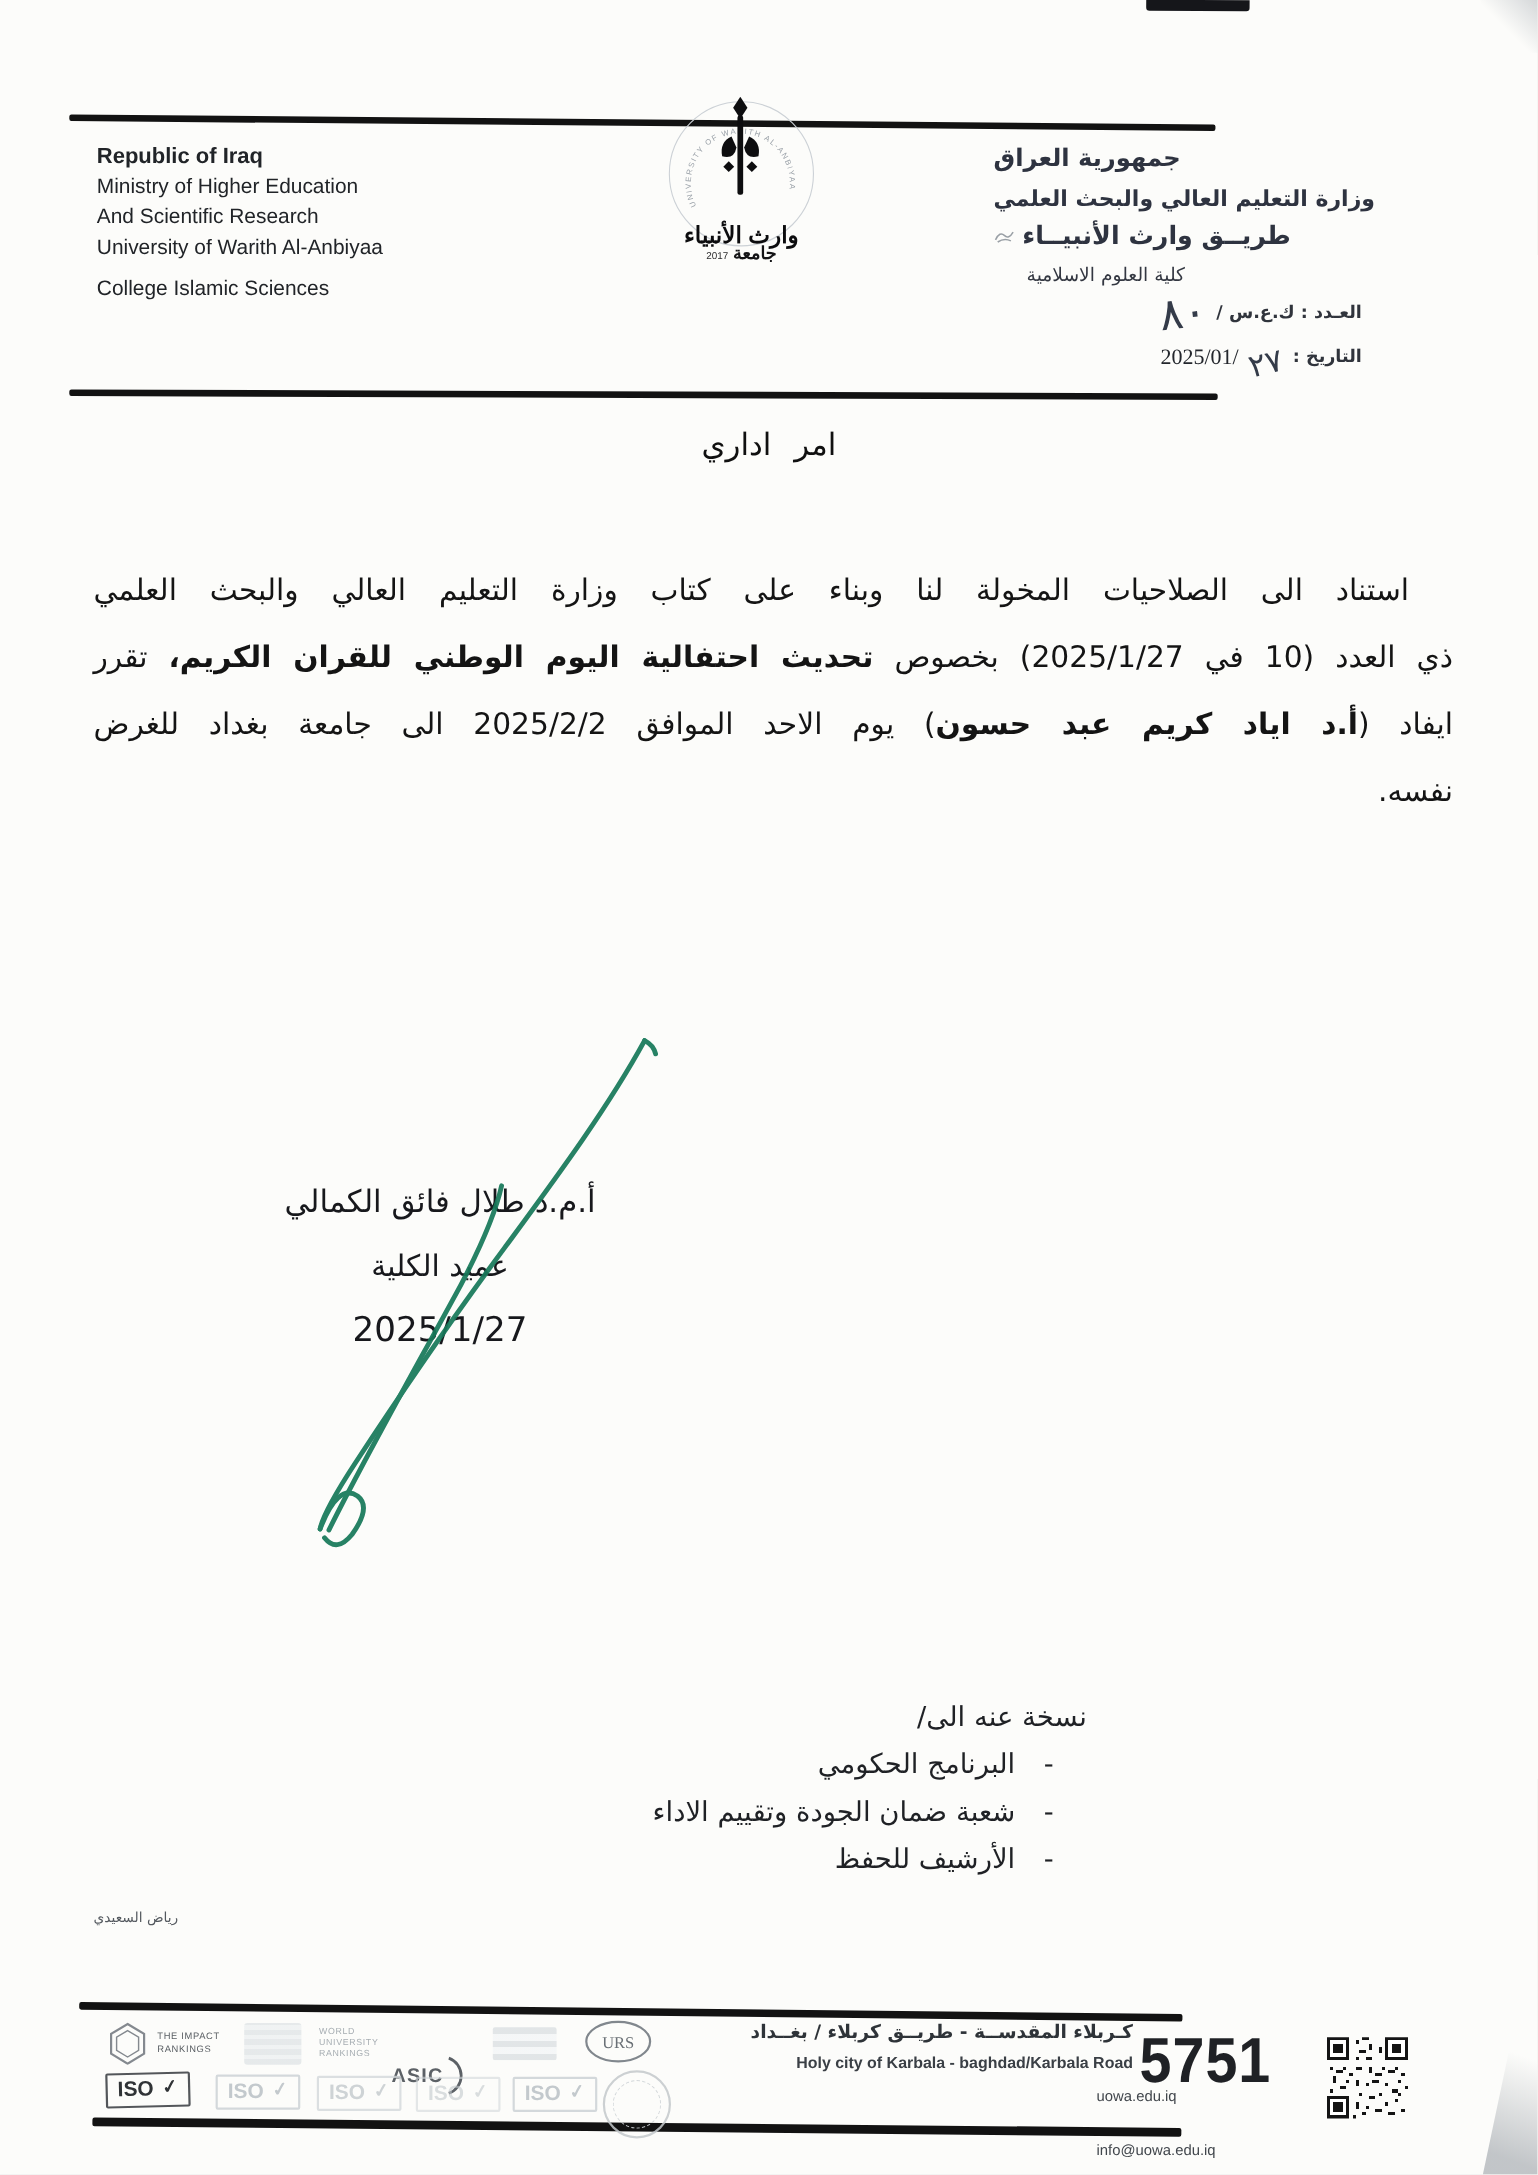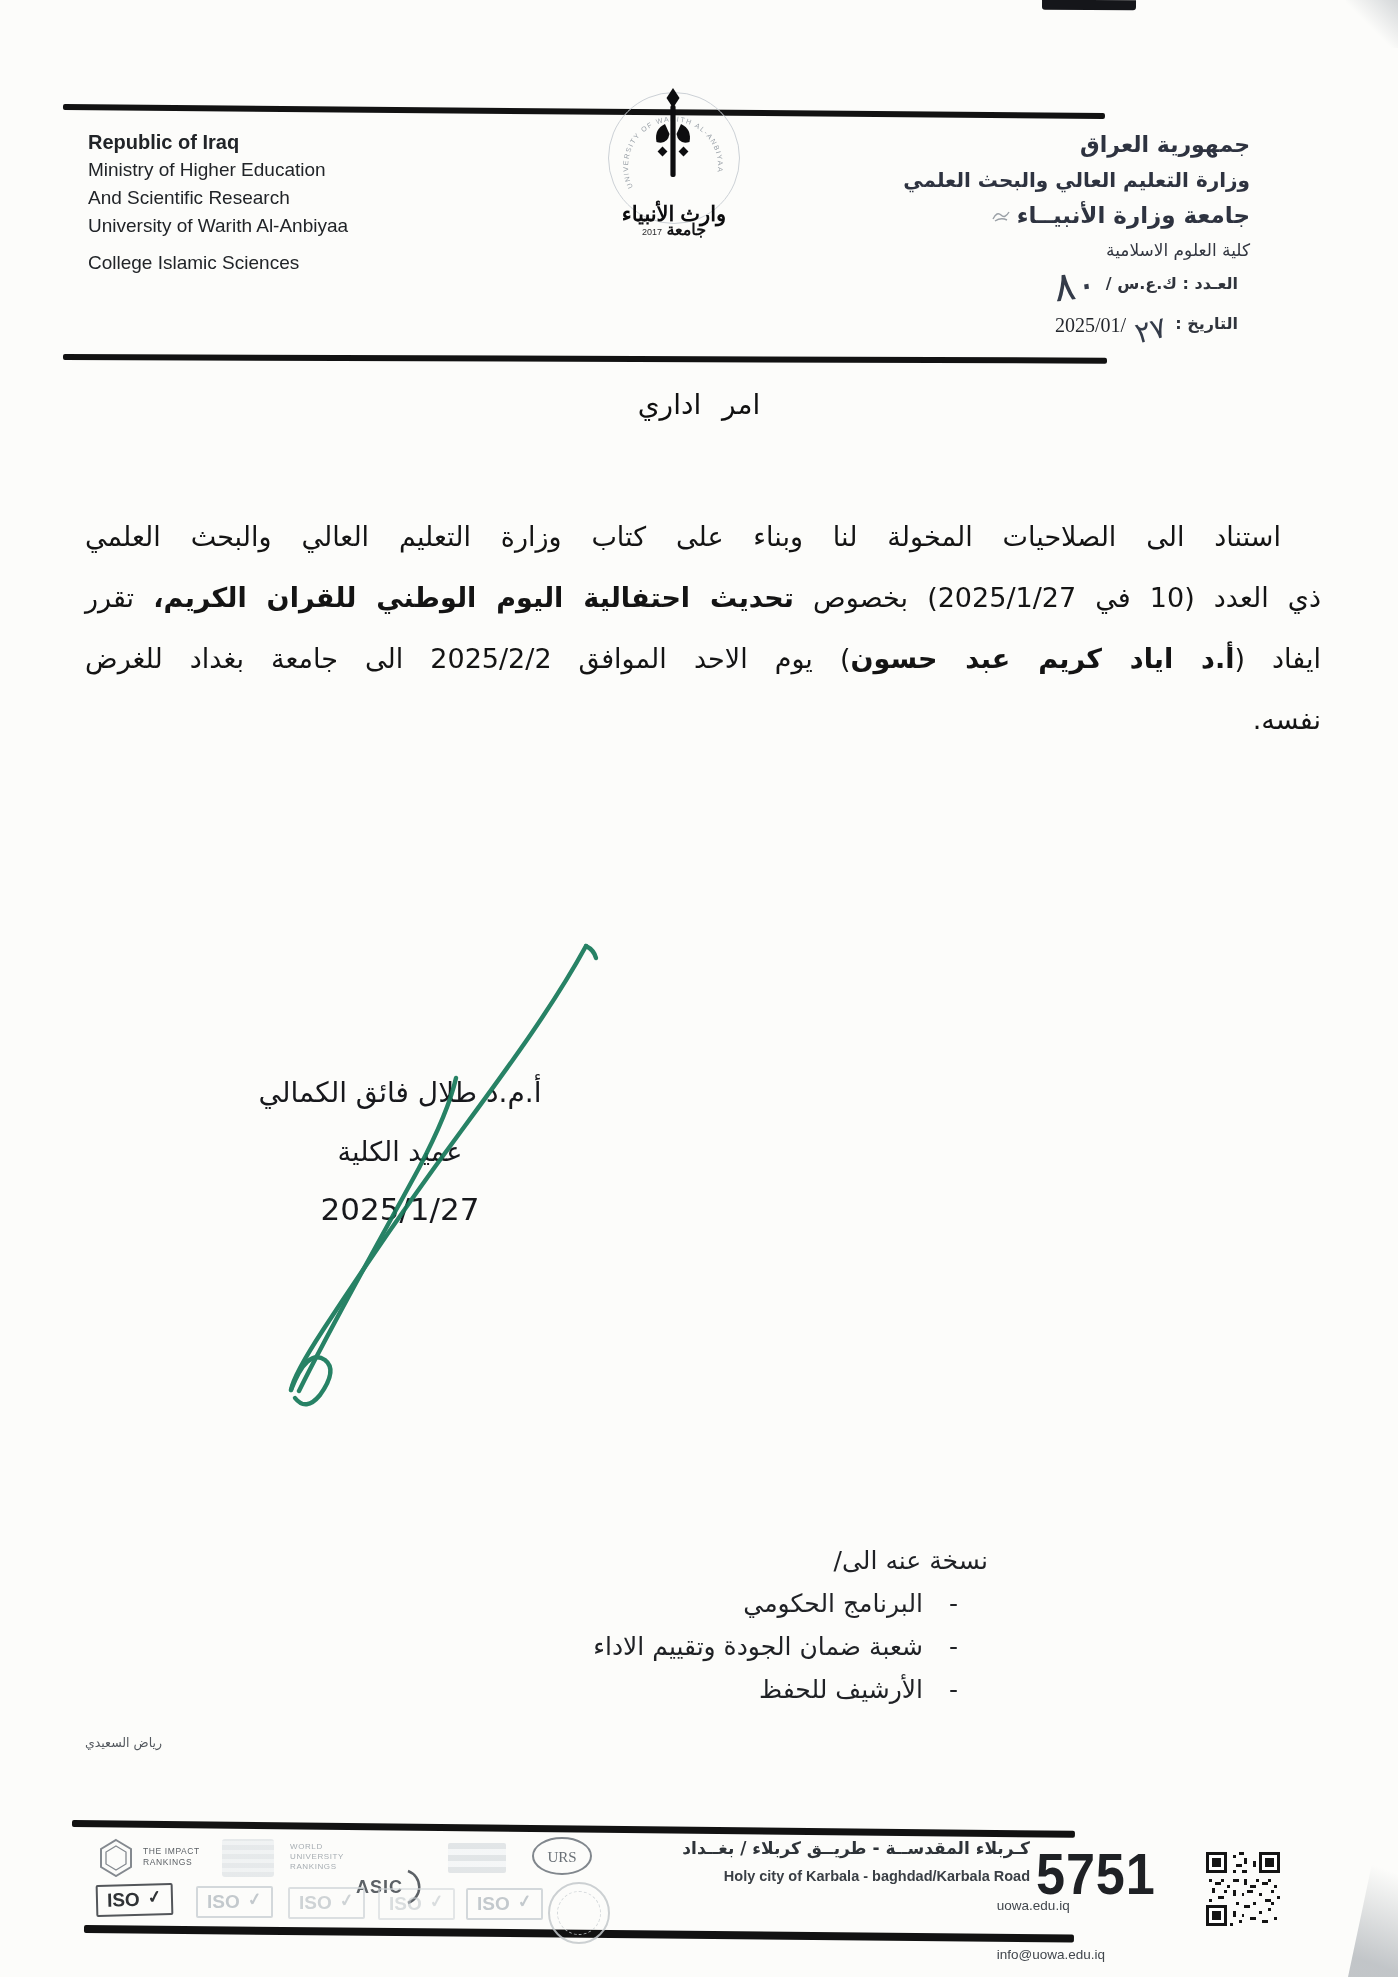--- a/index.html
+++ b/index.html
@@ -6,21 +6,21 @@
   .page{position:relative;width:1398px;height:1977px;background:#fcfcfa;overflow:hidden;
         font-family:"Liberation Sans",sans-serif;color:#1a1a1a;}
   .abs{position:absolute;}
   .ar{direction:rtl;font-family:"DejaVu Sans",sans-serif;}
   .rule{position:absolute;background:#121212;border-radius:2px;}
 
   
   .lh-en{left:88px;top:128px;font-size:19px;color:#212428;line-height:28px;}
   .lh-en .en1{font-weight:700;font-size:20px;}
   .lh-en .en5{margin-top:9px;}
-  .lh-ar{right:148px;top:132px;text-align:right;color:#2e3340;}
+  .lh-ar{right:148px;top:132px;text-align:left;color:#2e3340;}
   .ar1{font-size:22px;font-weight:700;margin-bottom:11px;}
   .ar2{font-size:20px;font-weight:700;margin-bottom:10px;}
   .ar3{font-size:23px;font-weight:700;margin-bottom:12px;}
   .ar4{font-size:17px;padding-left:30px;color:#333741;}
   .meta-row{display:flex;direction:rtl;align-items:flex-start;gap:9px;font-size:16px;color:#30343c;font-weight:600;}
   .hand{font-family:"DejaVu Sans",sans-serif;color:#343b49;font-weight:400;}
   .hand80{font-size:40px;line-height:18px;transform:rotate(-7deg);margin-top:2px;}
   .hand27{font-size:29px;line-height:16px;transform:rotate(-14deg);margin-top:8px;}
   .date-num{font-family:"Liberation Serif",serif;font-size:20px;font-weight:400;color:#23262c;}
 
@@ -116,21 +116,21 @@
     <div class="logo-name">وارث الأنبياء</div>
     <div class="logo-sub">
       <span>جامعة</span>
       <span class="logo-year">2017</span>
     </div>
   </div>
 
   <div class="abs lh-ar ar">
     <div class="ar1">جمهورية العراق</div>
     <div class="ar2">وزارة التعليم العالي والبحث العلمي</div>
-    <div class="ar3"><span>جامعة وزارة الأنبيــاء</span><svg width="20" height="15" viewBox="0 0 20 15" style="margin-right:6px;">
+    <div class="ar3"><span>طريــق وارث الأنبيــاء</span><svg width="20" height="15" viewBox="0 0 20 15" style="margin-right:6px;">
           <path d="M2 11 q4 -8 8 -4 q4 4 8 -3 M4 13 q6 -4 12 -1" fill="none" stroke="#9aa0a6" stroke-width="1.4"></path>
         </svg></div>
     <div class="ar4">كلية العلوم الاسلامية</div>
   </div>
 
   <div class="abs meta-row ar" style="right:160px;top:274px;">
     <span>العـدد : ك.ع.س /</span>
     <span class="hand hand80">٨٠</span>
   </div>
   <div class="abs meta-row ar" style="right:160px;top:314px;">

